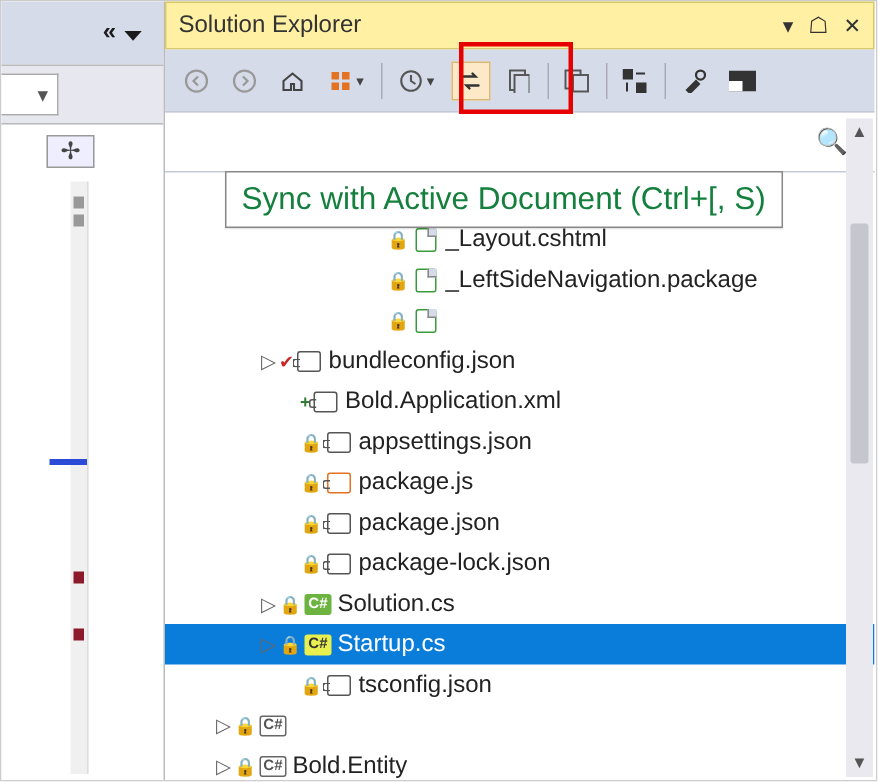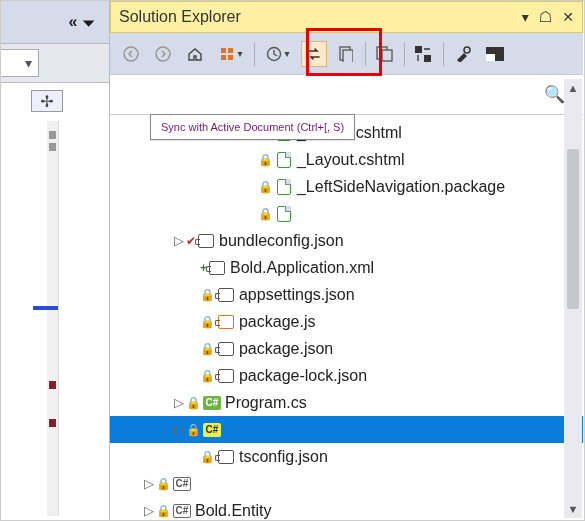--- a/index.html
+++ b/index.html
@@ -25,21 +25,21 @@
   .toolbar{height:42px;background:#d6dbe9;border-bottom:1px solid #c6cad8;display:flex;align-items:center;padding:0 8px;gap:6px;position:relative;}
   .tbtn{width:26px;height:26px;display:flex;align-items:center;justify-content:center;color:#555;font-size:15px;border:1px solid transparent;}
   .tbtn.orange svg{fill:#e37222;}
   .tbtn .du{color:#444;font-size:15px;}
   .sep{width:1px;height:24px;background:#aab;}
   .highlight-rect{position:absolute;left:196px;top:27px;width:76px;height:48px;border:3px solid #e60000;pointer-events:none;z-index:5;}
   .sync-btn{background:#fde9c7;border:1px solid #d9b97a;}
   .searchrow{height:40px;border-bottom:1px solid #c6cad8;display:flex;align-items:center;padding:0 10px;color:#999;font-size:15px;position:relative;}
   .searchrow .mag{margin-left:auto;font-size:17px;color:#666;}
   .searchrow .dd{font-size:11px;color:#666;margin-left:2px;}
-  .tooltip{position:absolute;left:40px;top:113px;background:#fff;border:1px solid #888;padding:6px 10px;font-size:11px;color:#701a75;z-index:10;box-shadow:0 1px 1px rgba(0,0,0,.1);}
+  .tooltip{position:absolute;left:40px;top:113px;background:#fff;border:1px solid #888;padding:6px 10px;font-size:21px;color:#15803d;z-index:10;box-shadow:0 1px 1px rgba(0,0,0,.1);}
   .tree{position:absolute;left:0;top:118px;right:0;bottom:0;overflow:hidden;font-size:16px;color:#222;}
   .row{height:27px;display:flex;align-items:center;white-space:nowrap;}
   .row .exp{width:14px;text-align:center;color:#666;font-size:13px;}
   .row .lock{color:#2aa0d8;font-size:12px;margin-right:2px;}
   .row.sel{background:#0a7ddb;color:#fff;}
   .row.sel .lock{color:#fff;}
   .ic{width:18px;height:18px;display:inline-flex;align-items:center;justify-content:center;margin-right:4px;}
   .ic-doc{border:1px solid #888;border-radius:2px;background:#fff;position:relative;width:14px;height:16px;}
   .ic-doc::after{content:"";position:absolute;right:-1px;top:-1px;width:5px;height:5px;background:#d6dbe9;border-left:1px solid #888;border-bottom:1px solid #888;}
   .ic-doc.green{border-color:#3a9b3a;}
@@ -255,28 +255,29 @@
             <span class="ic-json"></span>
           </span>
           <span>package-lock.json</span>
         </div>
         <div class="row" style="padding-left: 62px;">
           <span class="exp">▷</span>
           <span class="lock">🔒</span>
           <span class="ic">
             <span class="ic-cs">C#</span>
           </span>
-          <span>Program.cs</span>
+          <span>Solution.cs</span>
         </div>
         <div class="row sel" style="padding-left: 62px;">
           <span class="exp">▷</span>
           <span class="lock">🔒</span>
           <span class="ic">
             <span class="ic-cs sel">C#</span>
           </span>
+          <span>Startup.cs</span>
         </div>
         <div class="row" style="padding-left: 76px;">
           <span class="exp"></span>
           <span class="lock">🔒</span>
           <span class="ic">
             <span class="ic-json"></span>
           </span>
           <span>tsconfig.json</span>
         </div>
         <div class="row" style="padding-left: 32px;">

